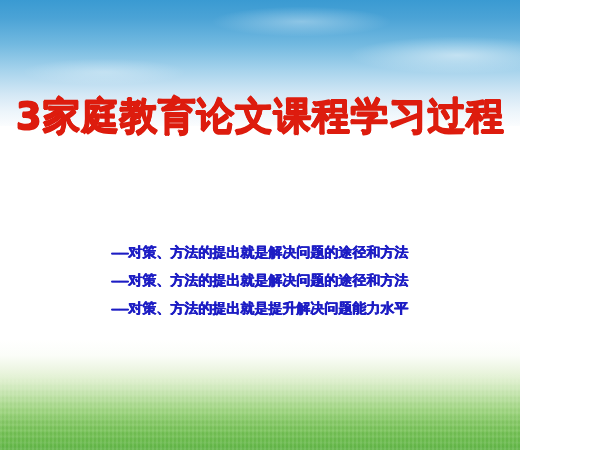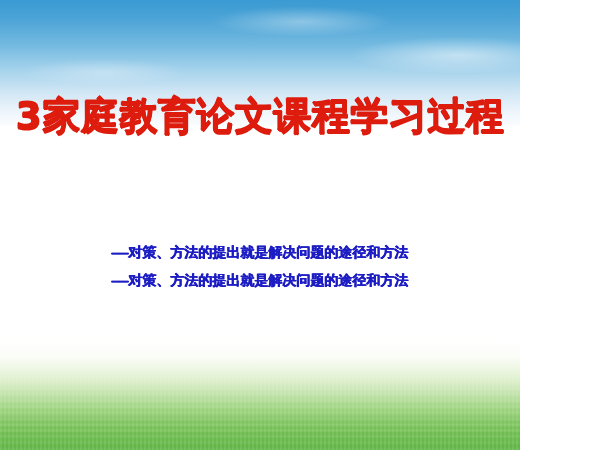--- a/index.html
+++ b/index.html
@@ -162,16 +162,17 @@
 
   <div class="content">
 
     <div class="title-block">
       <div class="title-line">3家庭教育论文课程学习过程</div>
     </div>
 
     <div class="body-block">
       <div class="body-line">——对策、方法的提出就是解决问题的途径和方法</div>
       <div class="body-line">——对策、方法的提出就是解决问题的途径和方法</div>
+      <div class="body-line">——对策、方法的提出就是提升解决问题能力水平</div>
     </div>
 
   </div>
 </div>
 
 </body></html>

